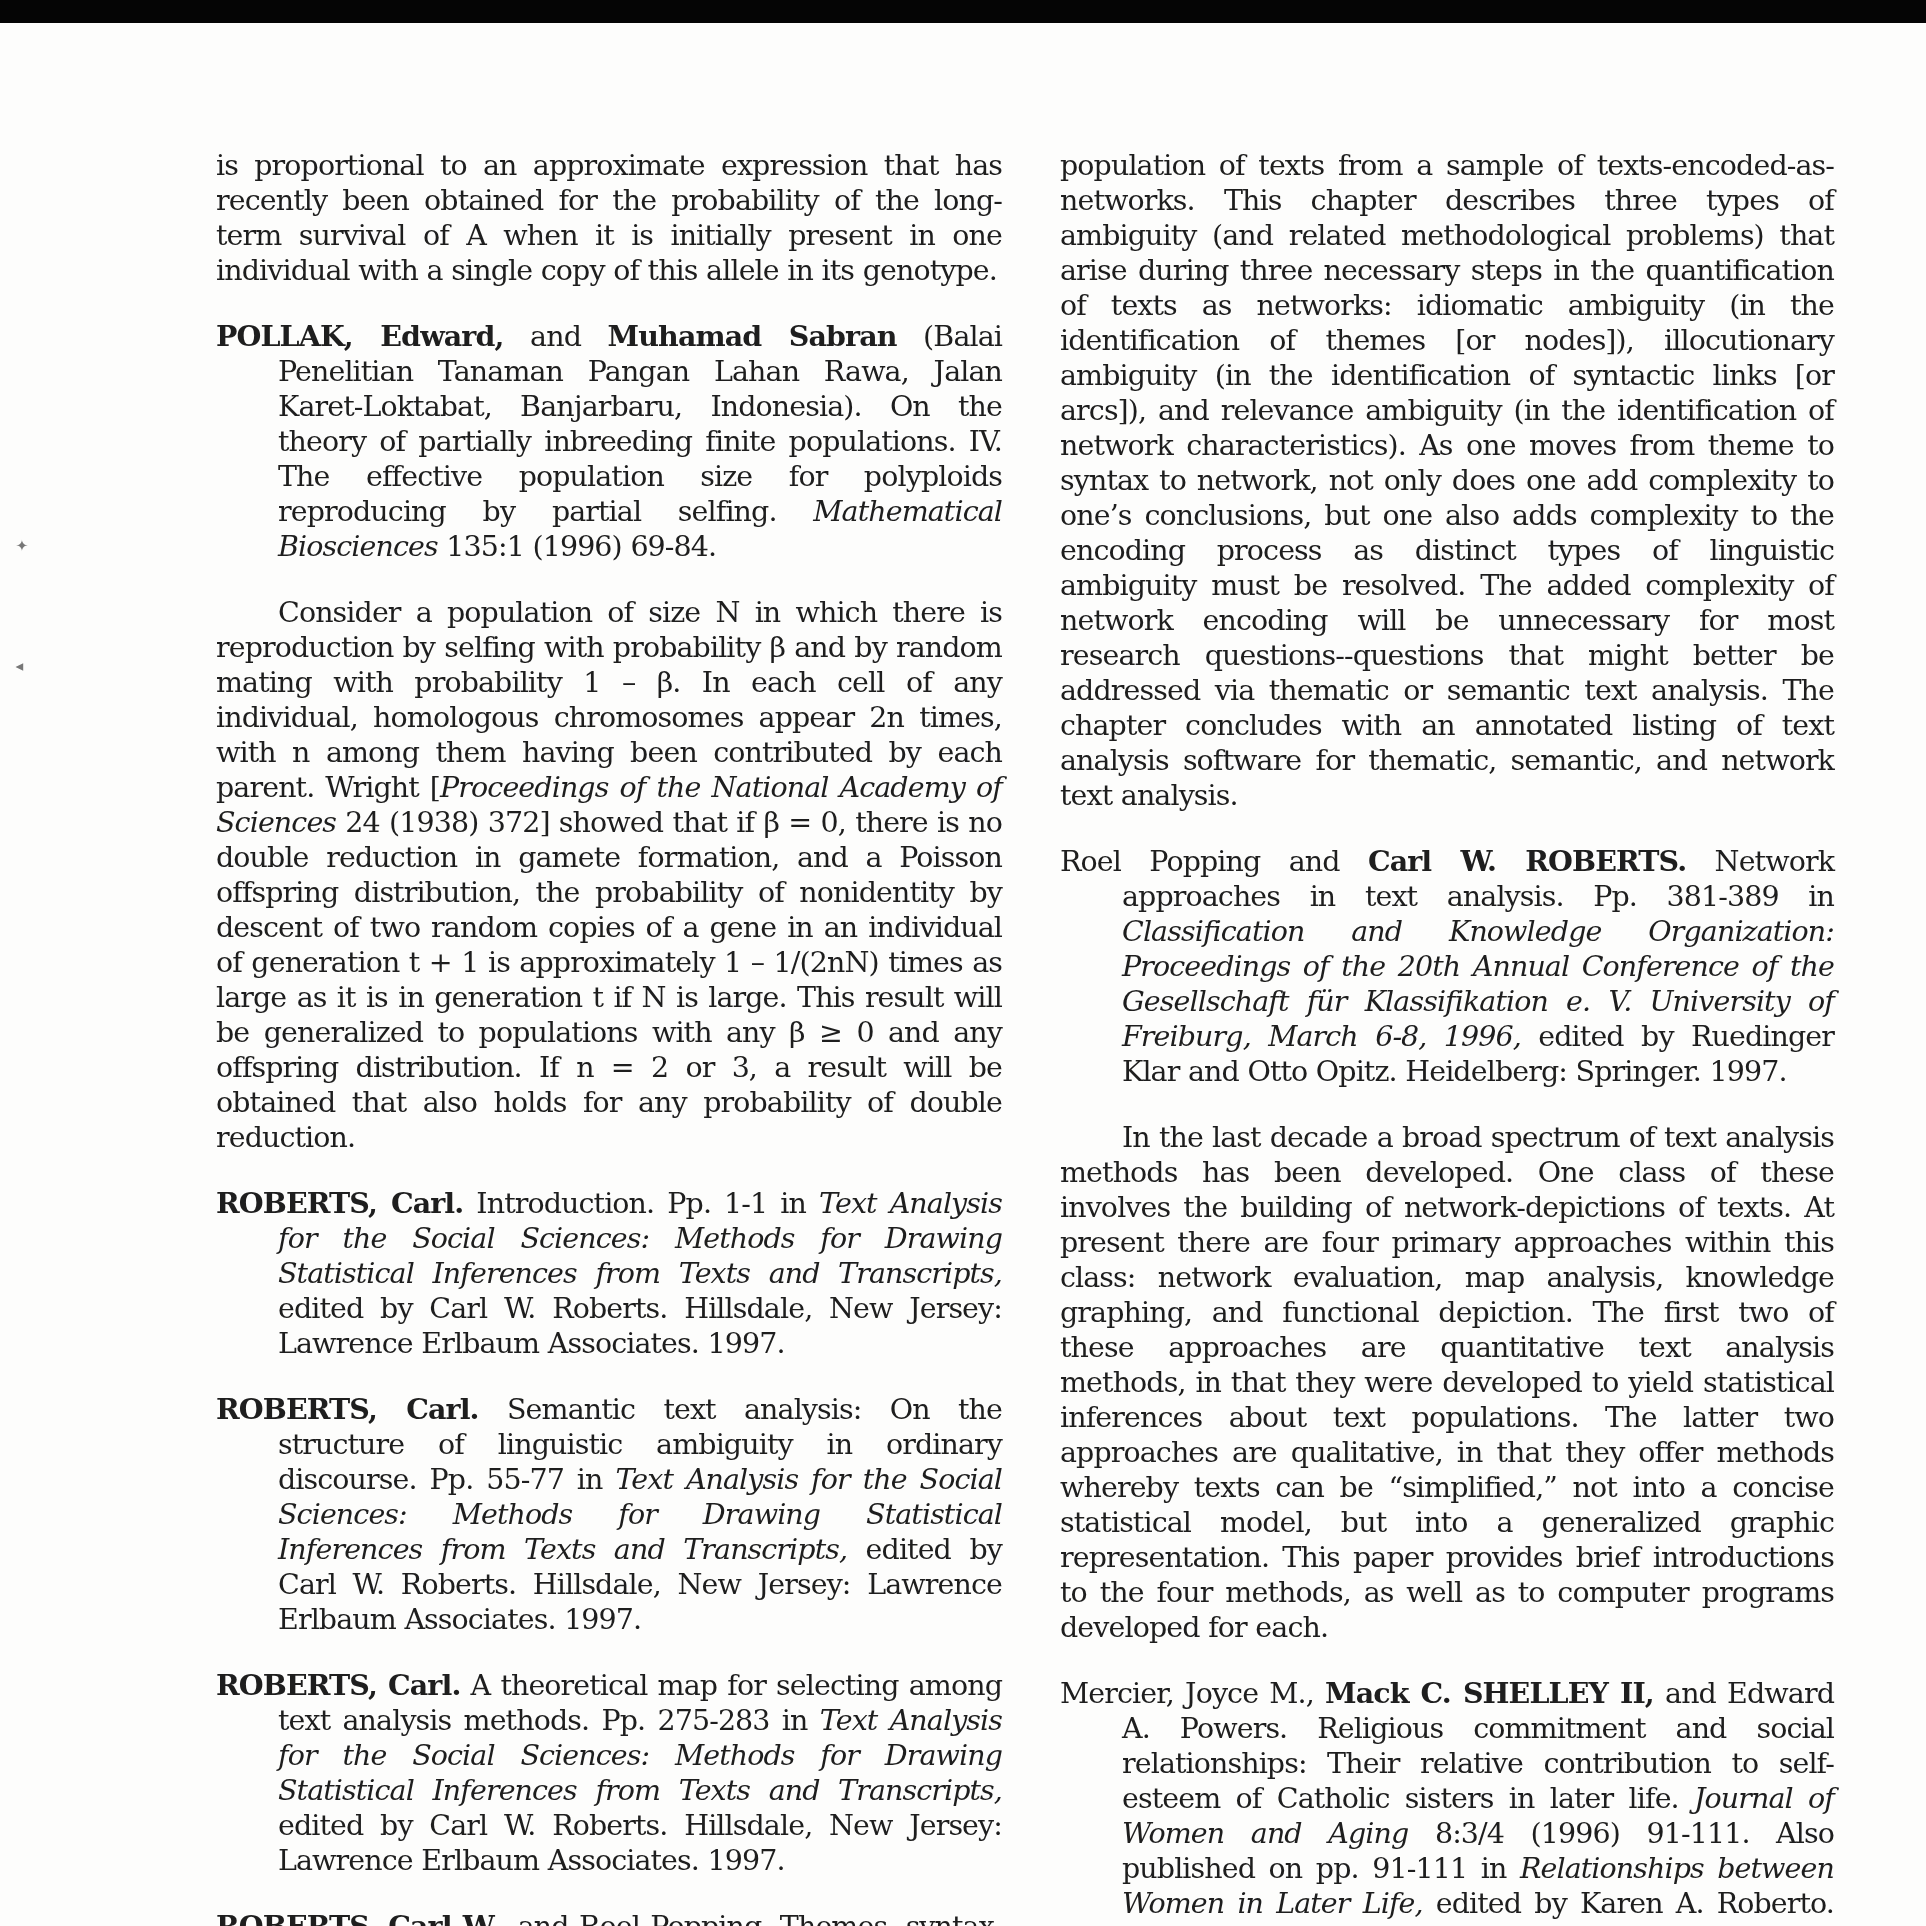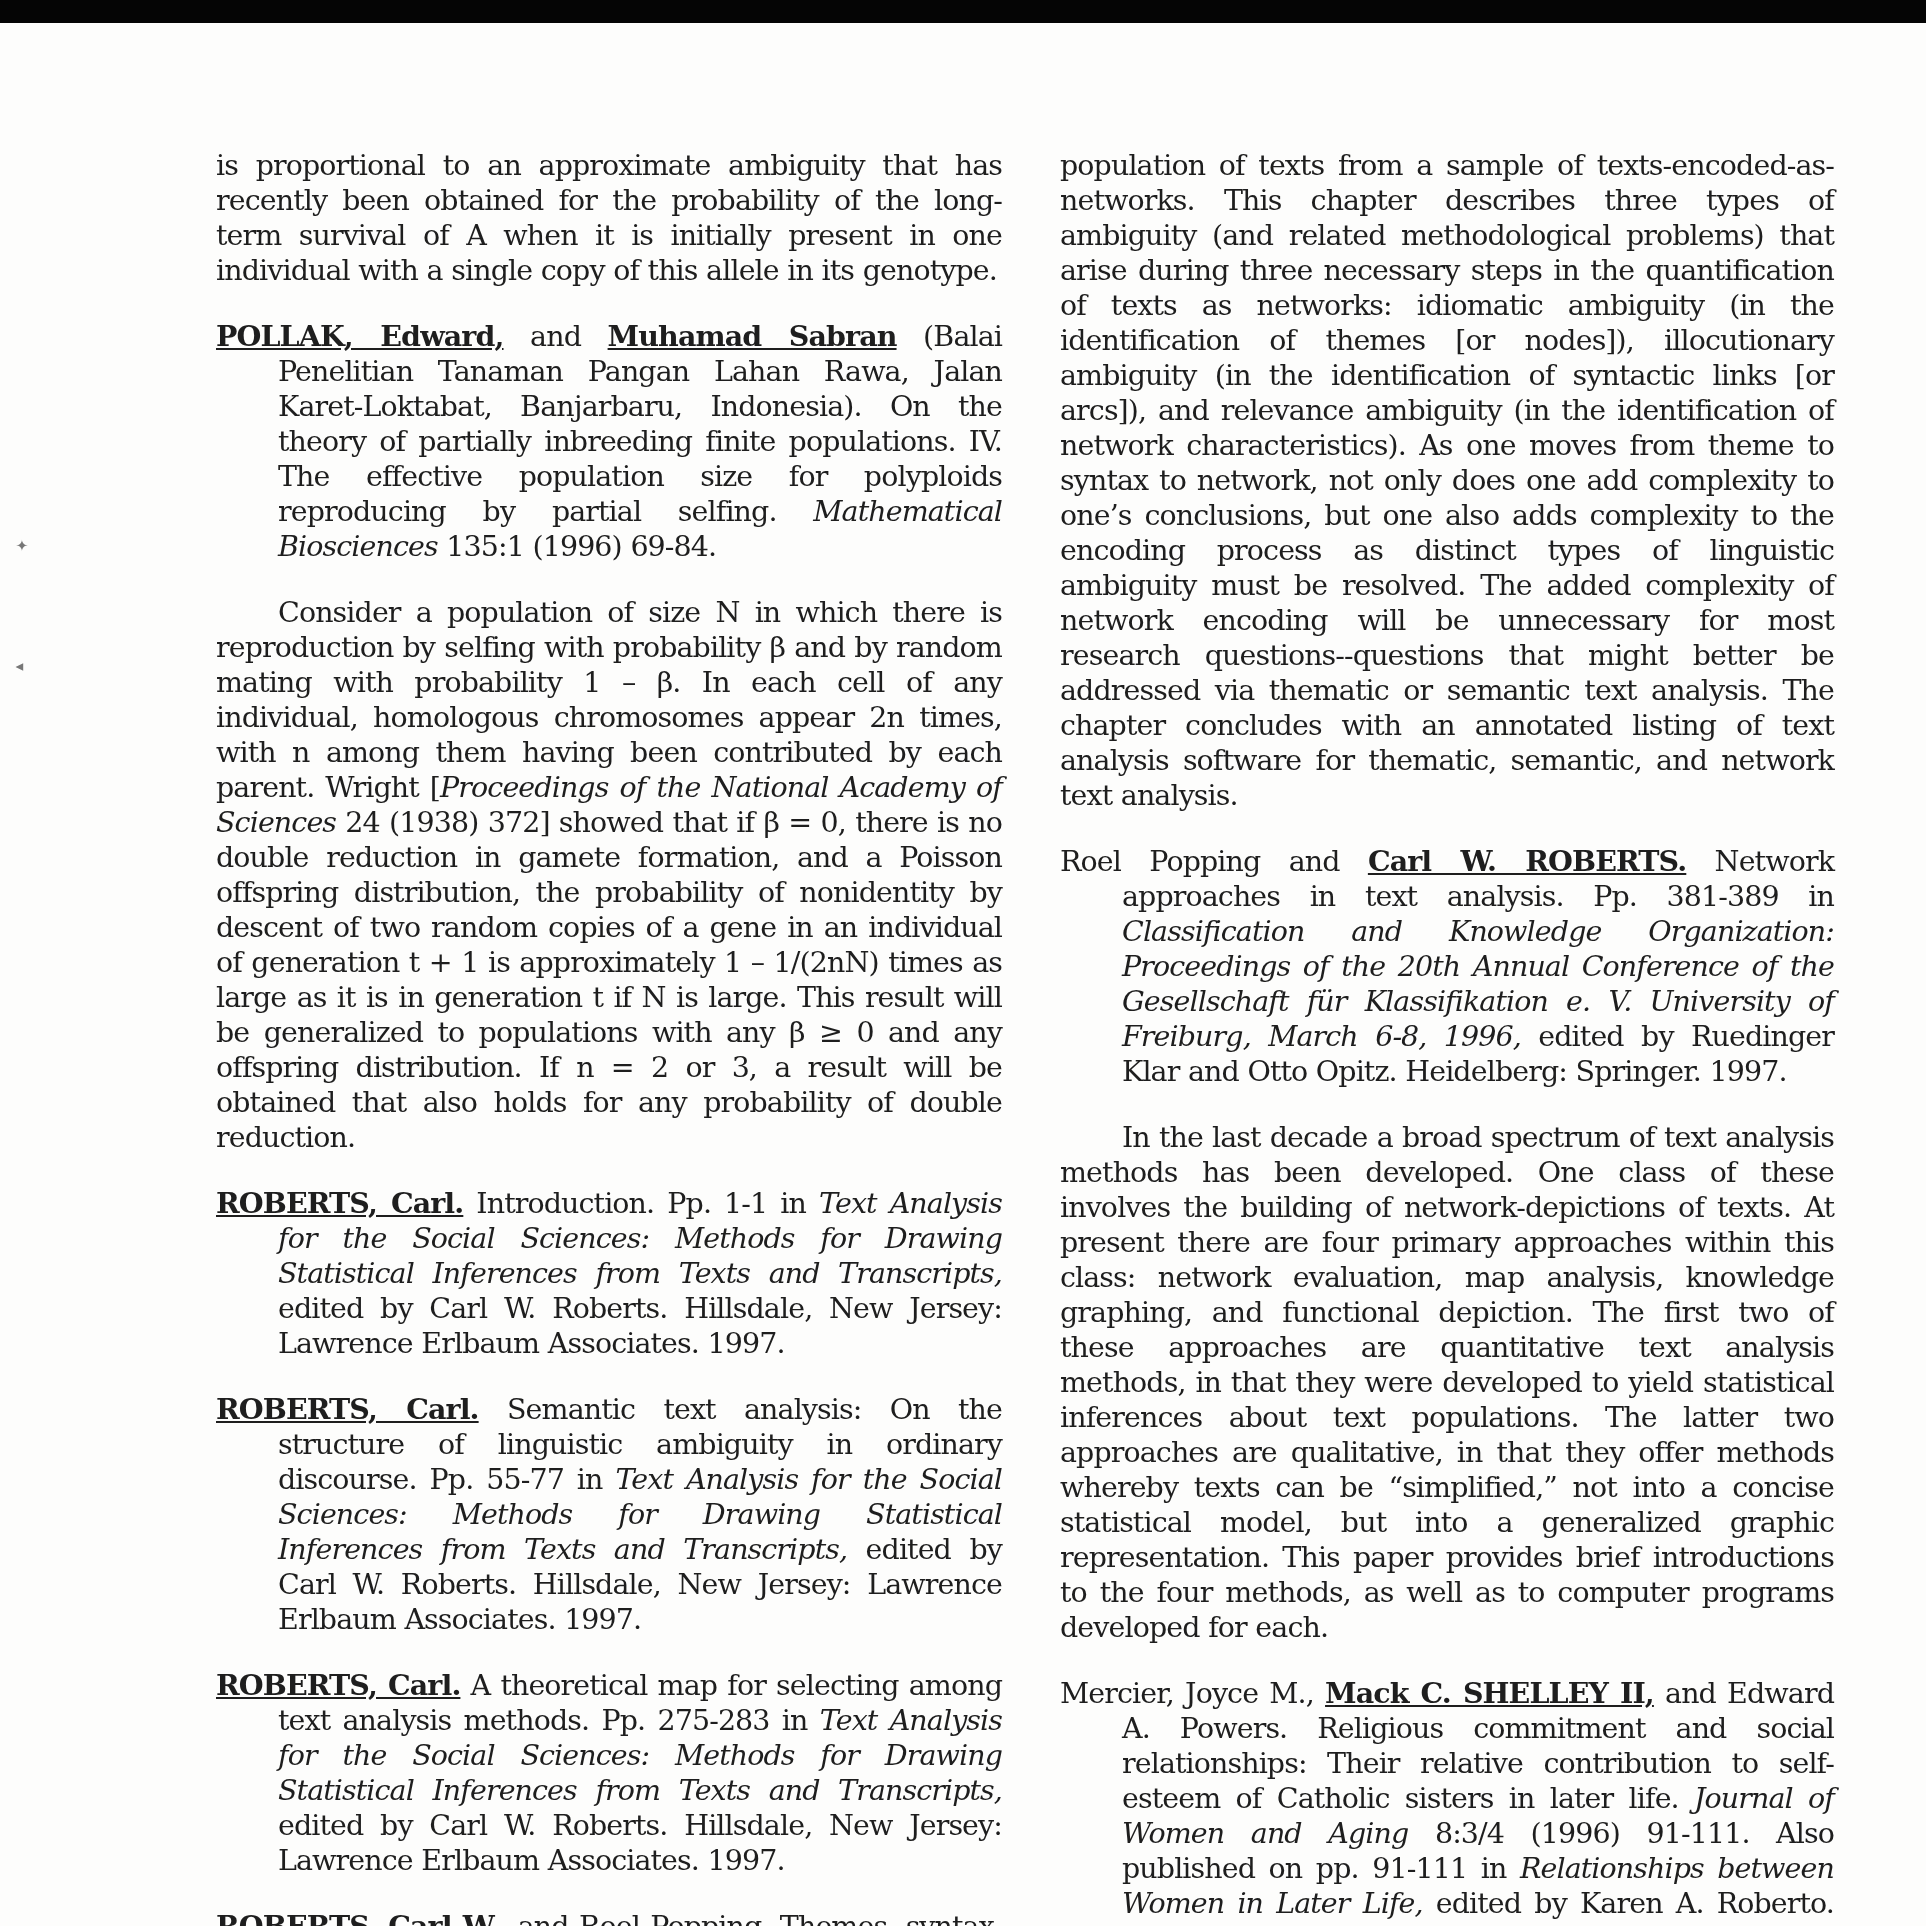--- a/index.html
+++ b/index.html
@@ -10,34 +10,34 @@
     color: #1e1e1e;
   }
   .top-band { position: absolute; left: 0; top: 0; width: 1965px; height: 23px; background: #050505; }
   .col { position: absolute; top: 148px; font-size: 28.5px; line-height: 35px;
     text-align: justify; hyphens: manual; letter-spacing: -0.9px; word-spacing: 0.4px; }
   .col.left { left: 216px; width: 786px; }
   .col.right { left: 1060px; width: 774px; }
   .p { margin: 0 0 31px 0; text-indent: 62px; }
   .p.cont { text-indent: 0; }
   .ref { margin: 0 0 31px 0; padding-left: 62px; text-indent: -62px; }
-  .b { font-weight: bold; text-decoration: underline; }
+  .b { font-weight: bold; }
   .i { font-style: italic; }
   .mark { position: absolute; font-size: 15.4px; color: #777; }
 </style>
 </head>
 <body>
 
 <div class="top-band"></div>
 
 <span class="mark" style="left:15.4px;top:537px;">✦</span>
 <span class="mark" style="left:15.4px;top:657px;">◂</span>
 
 <div class="col left">
-  <p class="p cont">is proportional to an approximate ambiguity that has recently been obtained for the probability of the long-term survival of A when it is initially present in one individual with a single copy of this allele in its genotype.</p>
+  <p class="p cont">is proportional to an approximate expression that has recently been obtained for the probability of the long-term survival of A when it is initially present in one individual with a single copy of this allele in its genotype.</p>
 
   <p class="ref"><span class="b">POLLAK, Edward,</span><span> and </span><span class="b">Muhamad Sabran</span><span> (Balai Penelitian Tanaman Pangan Lahan Rawa, Jalan Karet-Loktabat, Banjarbaru, Indonesia). On the theory of partially inbreeding finite populations. IV. The effective population size for polyploids reproducing by partial selfing. </span><span class="i">Mathematical Biosciences</span><span> 135:1 (1996) 69-84.</span></p>
 
   <p class="p"><span>Consider a population of size N in which there is reproduction by selfing with probability β and by random mating with probability 1 – β. In each cell of any individual, homologous chromosomes appear 2n times, with n among them having been contributed by each parent. Wright [</span><span class="i">Proceedings of the National Academy of Sciences</span><span> 24 (1938) 372] showed that if β = 0, there is no double reduction in gamete formation, and a Poisson offspring distribution, the probability of nonidentity by descent of two random copies of a gene in an individual of generation t + 1 is approximately 1 – 1/(2nN) times as large as it is in generation t if N is large. This result will be generalized to populations with any β ≥ 0 and any offspring distribution. If n = 2 or 3, a result will be obtained that also holds for any probability of double reduction.</span></p>
 
   <p class="ref"><span class="b">ROBERTS, Carl.</span><span> Introduction. Pp. 1-1 in </span><span class="i">Text Analysis for the Social Sciences: Methods for Drawing Statistical Inferences from Texts and Transcripts,</span><span> edited by Carl W. Roberts. Hillsdale, New Jersey: Lawrence Erlbaum Associates. 1997.</span></p>
 
   <p class="ref"><span class="b">ROBERTS, Carl.</span><span> Semantic text analysis: On the structure of linguistic ambiguity in ordinary discourse. Pp. 55-77 in </span><span class="i">Text Analysis for the Social Sciences: Methods for Drawing Statistical Inferences from Texts and Transcripts,</span><span> edited by Carl W. Roberts. Hillsdale, New Jersey: Lawrence Erlbaum Associates. 1997.</span></p>
 
   <p class="ref"><span class="b">ROBERTS, Carl.</span><span> A theoretical map for selecting among text analysis methods. Pp. 275-283 in </span><span class="i">Text Analysis for the Social Sciences: Methods for Drawing Statistical Inferences from Texts and Transcripts,</span><span> edited by Carl W. Roberts. Hillsdale, New Jersey: Lawrence Erlbaum Associates. 1997.</span></p>

